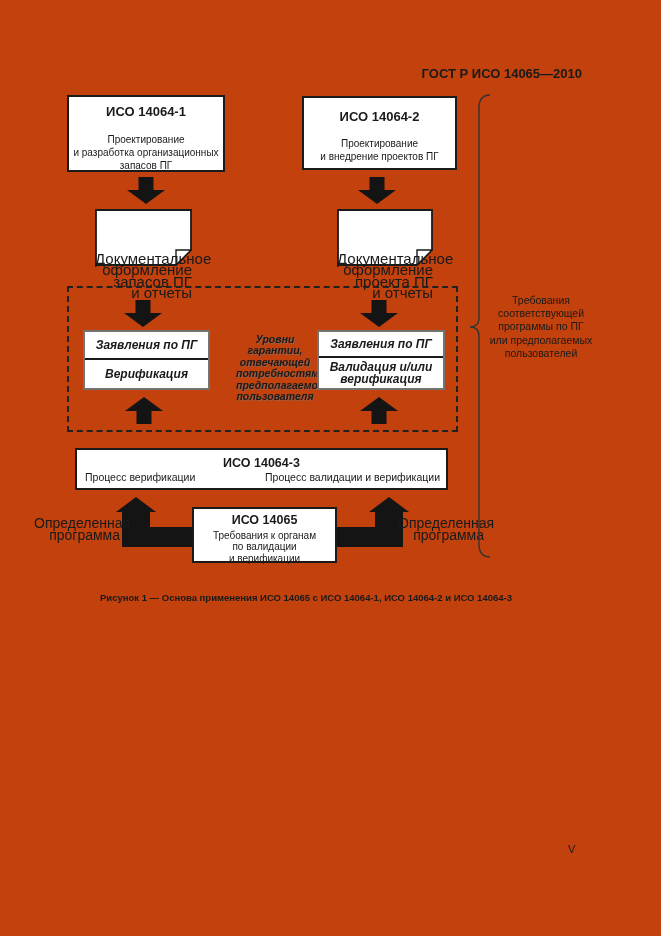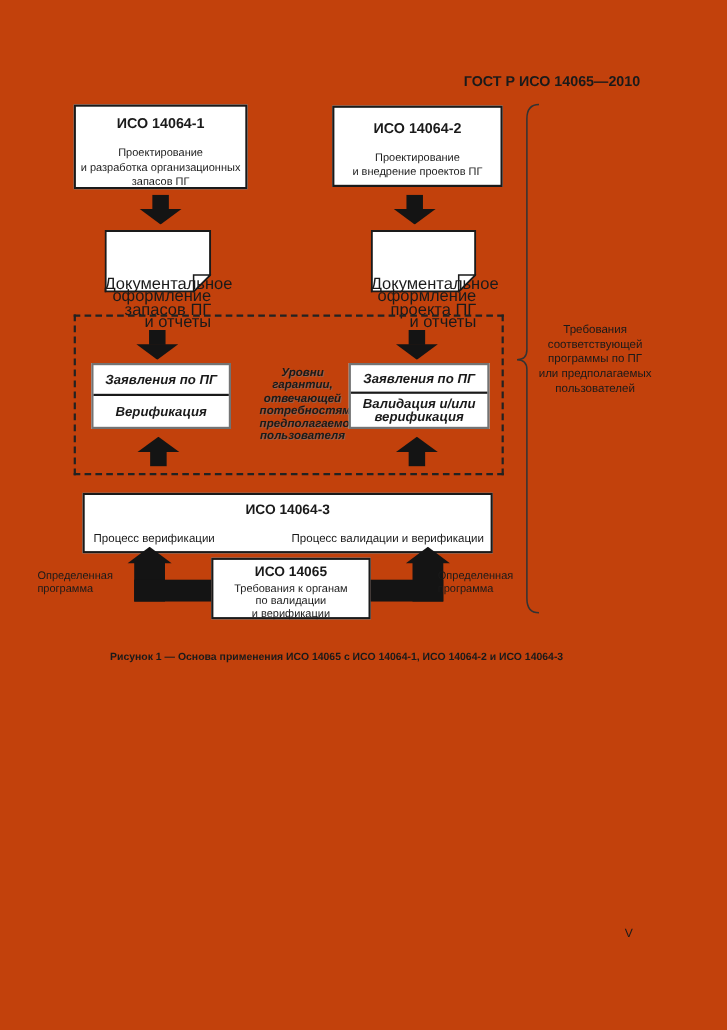--- a/index.html
+++ b/index.html
@@ -39,33 +39,33 @@
   #claim-right{left:317px;top:330px;width:128px;height:60px;}
   .claim-top{height:26px;border-bottom:2px solid #1a1a1a;display:flex;align-items:center;justify-content:center;}
   .claim-bottom{display:flex;align-items:center;justify-content:center;line-height:12px;}
   #claim-left .claim-bottom{height:28px;}
   #claim-right .claim-top{height:24px;}
   #claim-right .claim-bottom{height:30px;}
 
   #note-mid{left:208px;top:334px;width:106px;text-align:center;font-size:10.5px;line-height:11.4px;
             font-weight:bold;font-style:italic;text-shadow:1px 1px 0.5px rgba(120,120,120,0.55);padding-left:28px;}
 
-  #iso3-box{left:75px;top:448px;width:373px;height:55px;}
+  #iso3-box{left:75px;top:448px;width:373px;height:42px;}
   #iso3-box .box-title{margin-top:6px;font-size:12.5px;}
   #iso3-left{position:absolute;left:8px;bottom:5px;font-size:10.5px;}
   #iso3-right{position:absolute;right:6px;bottom:5px;font-size:10.5px;}
 
   #iso65-box{left:192px;top:507px;width:145px;height:56px;}
   #iso65-box .box-title{margin-top:4px;font-size:12.5px;}
   #iso65-box .box-body{margin-top:3px;font-size:10px;line-height:11.3px;}
 
   #larrow-left{left:114px;top:497px;width:78px;height:50px;}
   #larrow-right{left:335px;top:497px;width:76px;height:50px;}
 
-  .prog-label{text-align:left;font-size:10px;line-height:11.5px;}
+  .prog-label{text-align:right;font-size:14px;line-height:11.5px;}
   #prog-left{left:34px;top:518px;width:86px;}
   #prog-right{left:398px;top:518px;width:86px;}
 
   #brace{left:466px;top:92px;width:28px;height:472px;}
   #brace-note{left:483px;top:294px;width:116px;text-align:center;font-size:10.5px;line-height:13.2px;}
 
   #caption{left:40px;top:592px;width:532px;text-align:center;font-weight:bold;font-size:9.5px;}
   #page-number{left:568px;top:843px;font-size:11px;}
 </style>
 </head>

